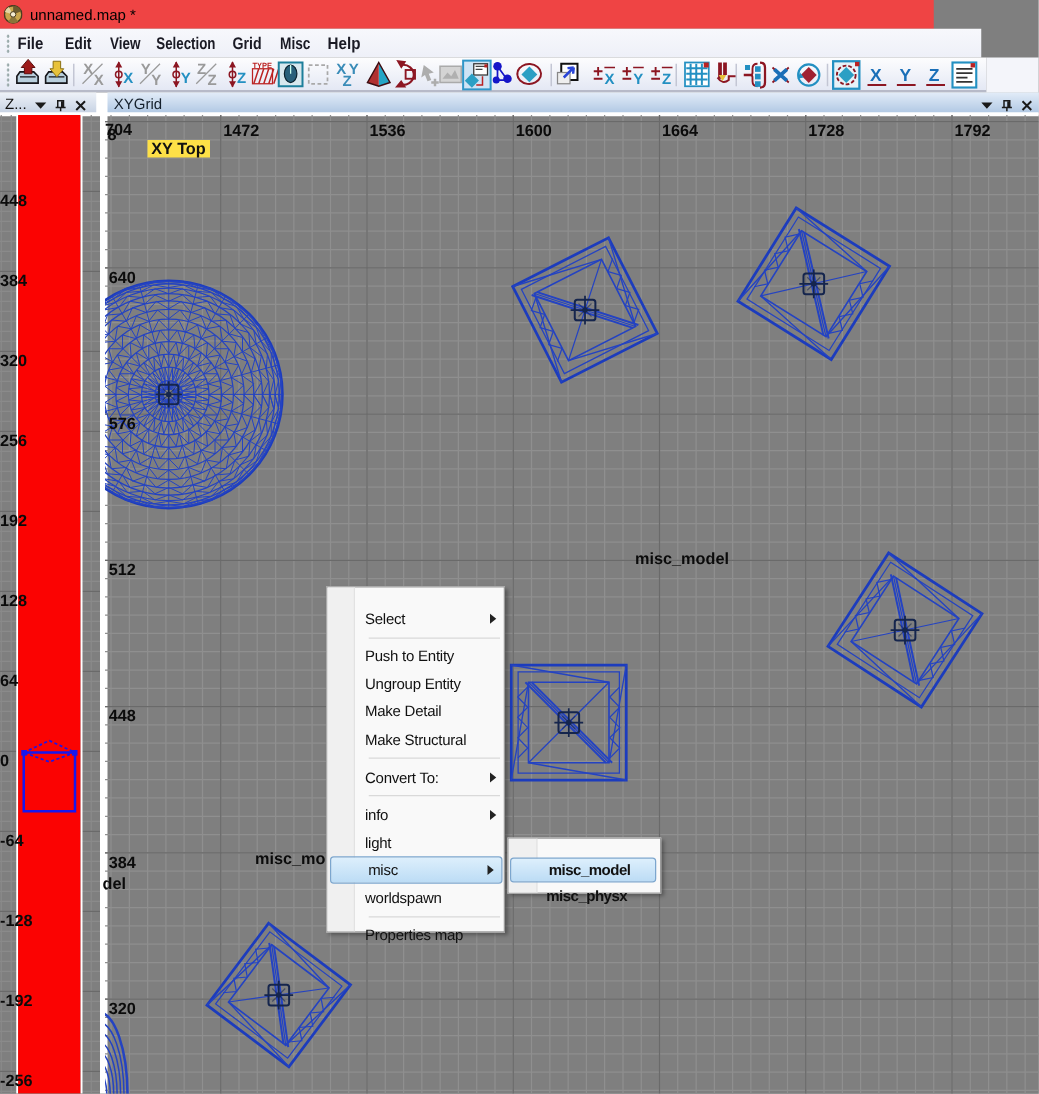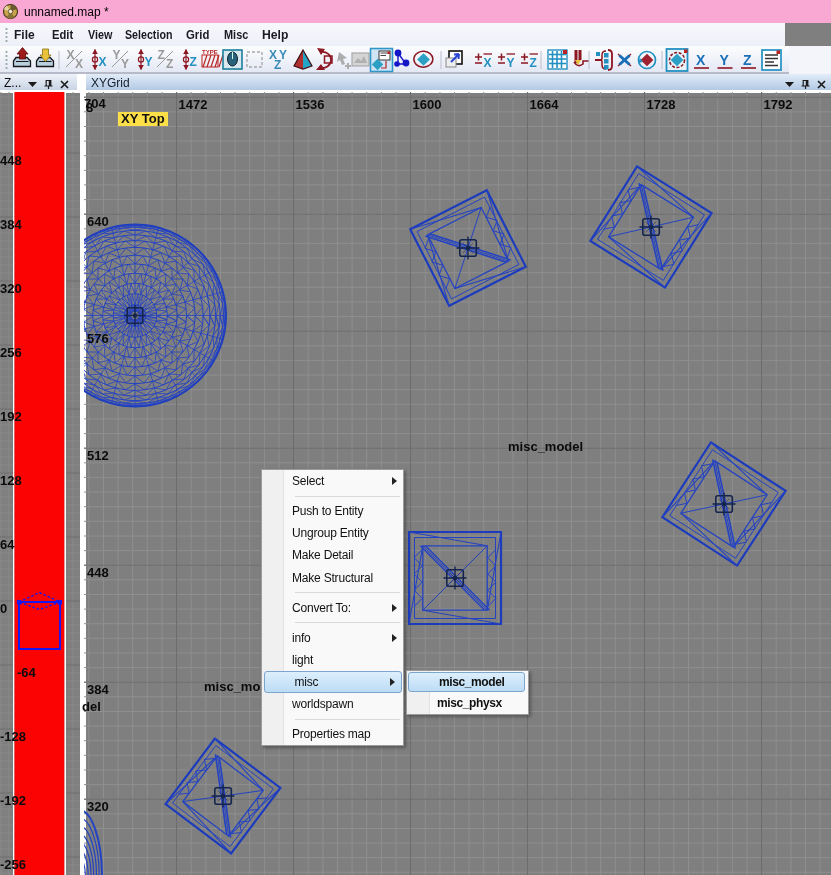--- a/index.html
+++ b/index.html
@@ -1,28 +1,28 @@
 <!DOCTYPE html>
 <html><head><meta charset="utf-8"><style>
 *{margin:0;padding:0;box-sizing:border-box}
 html,body{width:831px;height:875px;overflow:hidden;font-family:'Liberation Sans',sans-serif}
 #root{position:relative;width:831px;height:875px;background:#7f7f7f}
-.titlebar{position:absolute;left:0;top:0;width:831px;height:23px;background:#f9a8d4}
+.titlebar{position:absolute;left:0;top:0;width:747px;height:23px;background:#ef4444}
 .title-txt{position:absolute;left:24px;top:5px;font-size:12px;color:#000}
 .menubar{position:absolute;left:0;top:23px;width:785px;height:23px;background:linear-gradient(#f7f8fc,#eef0f8)}
 .mb-item{position:absolute;top:3.5px;font-size:13.5px;font-weight:bold;color:#1a1a24}
 .grip{position:absolute;width:3px;background-image:radial-gradient(circle,#9aa 1px,transparent 1.2px);background-size:3px 4px}
 .toolbar{position:absolute;left:0;top:46px;width:789px;height:28px;background:linear-gradient(#fdfdfe 0%,#f2f4fa 45%,#e4e8f4 100%);border-bottom:2px solid #b7bac8}
 .toolbar-right{position:absolute;left:789px;top:46px;width:42px;height:28px;background:#f4f5fa}
 .dockrow{position:absolute;left:0;top:74px;width:831px;height:18px;background:#fff}
 .zhdr{position:absolute;left:0;top:74px;width:77px;height:16px;background:linear-gradient(#eef2f8,#c8d3e4);font-size:12px;color:#111;padding:1.5px 0 0 4px}
 .xyhdr{position:absolute;left:86px;top:74px;width:758px;height:16px;background:linear-gradient(#e2ecf8,#b2c9e4);font-size:12px;color:#15202c;padding:1.5px 0 0 5px}
 .glbl{position:absolute;font-size:13px;font-weight:bold;color:#0b0b0b;white-space:nowrap;line-height:13px}
 .xytop{position:absolute;left:118px;top:112px;background:#fde047;font-size:13px;font-weight:bold;color:#111;padding:0 3px;line-height:14px}
-.cmenu{position:absolute;background:#f9f9f9;border:1px solid #9b9b9b;box-shadow:2px 2px 3px rgba(40,40,40,0.45);padding-top:0}
+.cmenu{position:absolute;background:#f9f9f9;border:1px solid #9b9b9b;box-shadow:2px 2px 3px rgba(40,40,40,0.45);padding-top:14px}
 .gutter{position:absolute;left:0;top:0;bottom:0;width:22px;background:#f0f0f0;border-right:1px solid #e2e2e2}
 .mitem{position:relative;height:22.2px;display:flex;align-items:center}
 .mtxt{font-size:12px;letter-spacing:-0.2px;color:#111;padding-left:30px;white-space:nowrap}
 .msep{height:7.8px;display:flex;align-items:center;padding-left:33px;padding-right:3px}
 .msep div{height:1px;background:#d9d9d9;width:100%}
 .marr{position:absolute;right:6px;top:50%;margin-top:-4px;width:0;height:0;border-left:5px solid #222;border-top:4px solid transparent;border-bottom:4px solid transparent}
 .mhl{position:absolute;left:1.5px;right:1.5px;top:0.5px;bottom:0.5px;background:linear-gradient(#ddeffc,#bcdcf5);border:1px solid #7ca6ce;border-radius:3px;display:flex;align-items:center}
 .ticn{font:bold 12px 'Liberation Sans',sans-serif}
 .ticn2{font:bold 12px 'Liberation Sans',sans-serif}
 .ticn3{font:bold 14px 'Liberation Sans',sans-serif}
@@ -296,21 +296,21 @@
     </svg>
 <div class="xytop">XY Top</div>
 <div class="glbl" style="left:0px;top:154px">448</div>
     <div class="glbl" style="left:0px;top:218px">384</div>
     <div class="glbl" style="left:0px;top:282px">320</div>
     <div class="glbl" style="left:0px;top:346px">256</div>
     <div class="glbl" style="left:0px;top:410px">192</div>
     <div class="glbl" style="left:0px;top:474px">128</div>
     <div class="glbl" style="left:0px;top:538px">64</div>
     <div class="glbl" style="left:0px;top:602px">0</div>
-    <div class="glbl" style="left:17px;top:666px">-64</div>
+    <div class="glbl" style="left:0px;top:666px">-64</div>
     <div class="glbl" style="left:0px;top:730px">-128</div>
     <div class="glbl" style="left:0px;top:794px">-192</div>
     <div class="glbl" style="left:0px;top:858px">-256</div>
     <div class="glbl" style="left:178.6px;top:98px">1472</div>
     <div class="glbl" style="left:295.6px;top:98px">1536</div>
     <div class="glbl" style="left:412.6px;top:98px">1600</div>
     <div class="glbl" style="left:529.6px;top:98px">1664</div>
     <div class="glbl" style="left:646.6px;top:98px">1728</div>
     <div class="glbl" style="left:763.6px;top:98px">1792</div>
     <div class="glbl" style="left:84px;top:97px">704</div>

